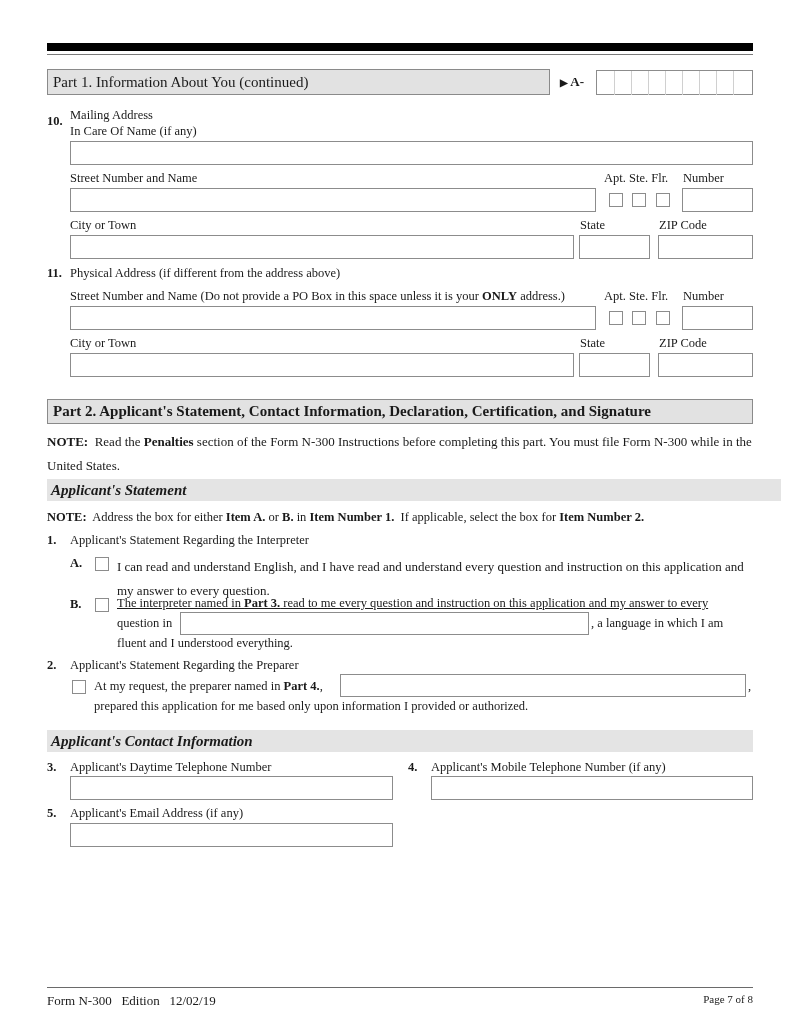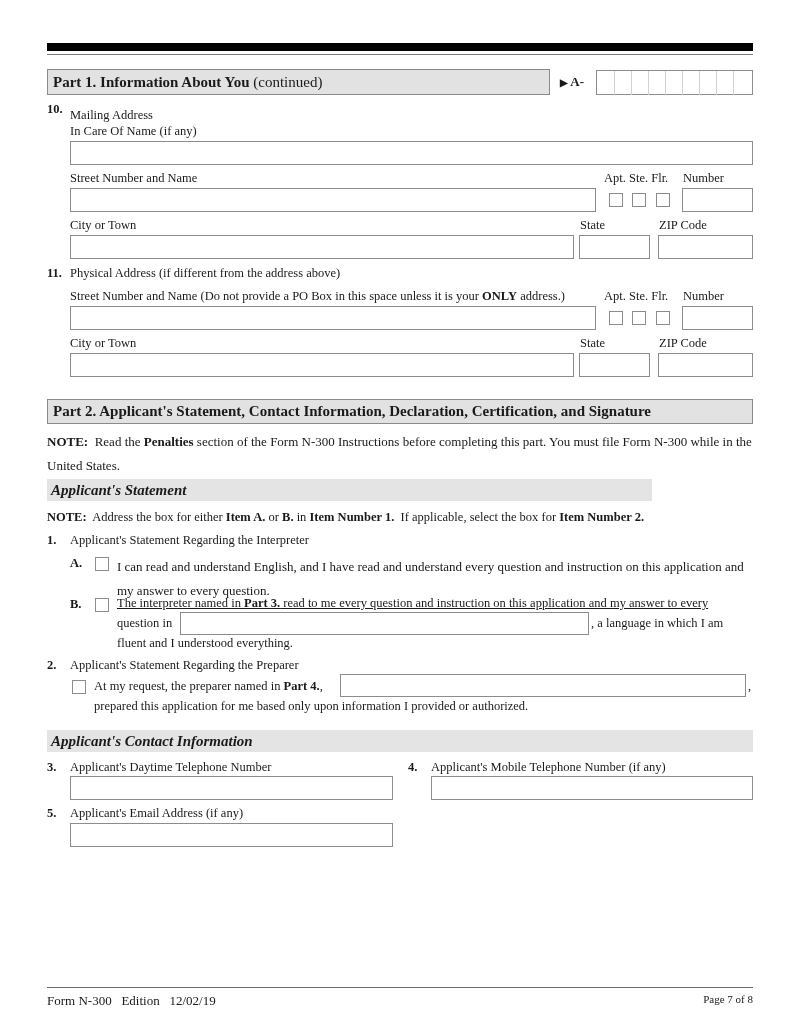--- a/index.html
+++ b/index.html
@@ -8,21 +8,21 @@
     font-family: "Liberation Serif", serif; color: #1a1a1a; font-size: 12.5px;
   }
   .abs { position: absolute; }
   .topbar { left: 47px; top: 43px; width: 706px; height: 8px; background: #000; }
   .topline { left: 47px; top: 54px; width: 706px; height: 1px; background: #7a7a7a; }
 
   .parthead {
     background: #e2e2e2; border: 1px solid #8a8a8a; box-sizing: border-box;
     font-size: 15px; padding-left: 5px; display: flex; align-items: center;
   }
-  .parthead b { font-weight: bold; }
+  .parthead b { font-weight: normal; }
   .subhead {
     background: #e4e4e4; font-style: italic; font-weight: bold; font-size: 15px;
     padding-left: 4px; display: flex; align-items: center; box-sizing: border-box;
   }
   .box { border: 1px solid #8c8c8c; box-sizing: border-box; background: #fff; }
   .cb { width: 14px; height: 14px; border: 1px solid #8c8c8c; box-sizing: border-box; background: #fff; }
   .lbl { font-size: 12.5px; white-space: nowrap; }
   .num { font-weight: bold; font-size: 12.5px; }
   .anum { display: flex; }
   .anum .cell { width: 17px; height: 24px; border-left: 1px solid #d0d0d0; box-sizing: border-box; }
@@ -49,21 +49,21 @@
     <div class="cell"></div>
     <div class="cell"></div>
   <div class="cell"></div>
     <div class="cell"></div>
     <div class="cell"></div>
   <div class="cell"></div>
     <div class="cell"></div>
     <div class="cell"></div>
 </div>
 
-<div class="abs num" style="left:47px; top:102px;text-align:center;">10.</div>
+<div class="abs num" style="left:47px; top:114px;text-align:center;">10.</div>
 <div class="abs lbl" style="left:70px; top:108px;">Mailing Address</div>
 <div class="abs lbl" style="left:70px; top:124px;">In Care Of Name  (if any)</div>
 <div class="abs box" style="left:70px; top:141px; width:683px; height:24px;"></div>
 
 <div class="abs lbl" style="left:70px; top:171px;">Street Number and Name</div>
 <div class="abs lbl" style="left:604px; top:171px;">Apt. Ste. Flr.</div>
 <div class="abs lbl" style="left:683px; top:171px;">Number</div>
 <div class="abs box" style="left:70px; top:188px; width:526px; height:24px;"></div>
 <div class="abs cb" style="left:609px; top:193px;"></div>
 <div class="abs cb" style="left:632px; top:193px;"></div>
@@ -93,21 +93,21 @@
 <div class="abs lbl" style="left:659px; top:336px;">ZIP Code</div>
 <div class="abs box" style="left:70px; top:353px; width:504px; height:24px;"></div>
 <div class="abs box" style="left:579px; top:353px; width:71px; height:24px;"></div>
 <div class="abs box" style="left:658px; top:353px; width:95px; height:24px;"></div>
 
 <div class="abs parthead" style="left:47px; top:399px; width:706px; height:25px; font-weight:bold;">Part 2.  Applicant's Statement, Contact Information, Declaration, Certification, and Signature</div>
 <div class="abs para" style="left:47px; top:430px; width:706px;">
   <b>NOTE:</b><span style="white-space:pre-wrap">  Read the </span><b>Penalties</b><span> section of the Form N-300 Instructions before completing this part.  You must file Form N-300 while in the United States.</span>
 </div>
 
-<div class="abs subhead" style="left:47px; top:479px; width:605px; height:22px;">Applicant's Statement</div>
+<div class="abs subhead" style="left:47px; top:479px; width:734px; height:22px;">Applicant's Statement</div>
 <div class="abs lbl" style="left:47px; top:510px; white-space:pre;"><b>NOTE:</b><span>  Address the box for either </span><b>Item A.</b><span> or </span><b>B.</b><span> in </span><b>Item Number 1.</b><span>  If applicable, select the box for </span><b>Item Number 2.</b></div>
 
 <div class="abs num" style="left:47px; top:533px;">1.</div>
 <div class="abs lbl" style="left:70px; top:533px;">Applicant's Statement Regarding the Interpreter</div>
 
 <div class="abs num" style="left:70px; top:556px;">A.</div>
 <div class="abs cb" style="left:95px; top:557px;"></div>
 <div class="abs para" style="left:117px; top:555px; width:636px;">I can read and understand English, and I have read and understand every question and instruction on this application and my answer to every question.</div>
 
 <div class="abs num" style="left:70px; top:597px;">B.</div>

